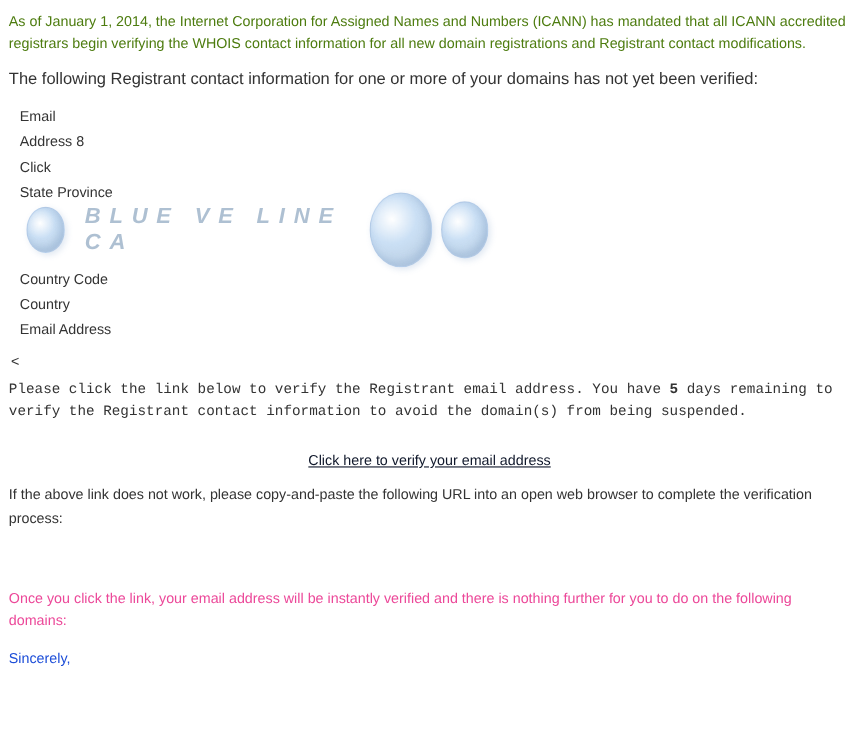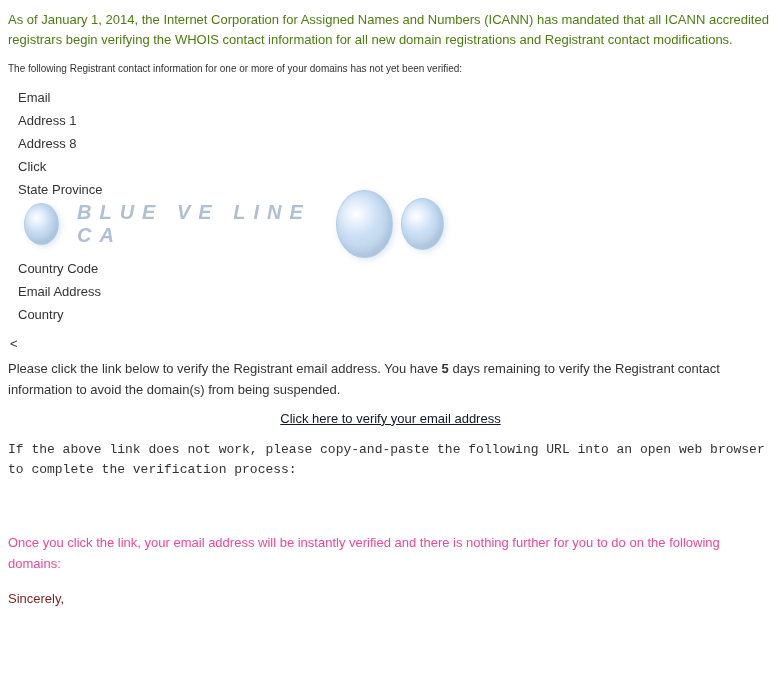--- a/index.html
+++ b/index.html
@@ -18,21 +18,21 @@
     }
 
     .intro-text {
       font-size: 13px;
       line-height: 1.5;
       margin-bottom: 12px;
       color: #4d7c0f;
     }
 
     .following-text {
-      font-size: 10px;
+      font-size: 15px;
       line-height: 1.5;
       margin-bottom: 10px;
       color: #333;
     }
 
     .contact-list {
       list-style: none;
       margin-bottom: 10px;
       padding-left: 4px;
     }
@@ -98,22 +98,23 @@
     .back-arrow {
       font-size: 13px;
       color: #333;
       margin: 8px 0;
       padding-left: 2px;
     }
 
     .verify-text {
       font-size: 13px;
       line-height: 1.6;
-      margin-bottom: 10px;
+      margin-bottom: 26px;
       color: #333;
+      font-family: Liberation Mono, monospace;
     }
 
     .verify-text strong {
       font-weight: bold;
     }
 
     .verify-link-container {
       text-align: center;
       margin: 10px 0 14px 0;
     }
@@ -122,67 +123,65 @@
       color: #0f172a;
       text-decoration: underline;
       font-size: 13px;
     }
 
     .fallback-text {
       font-size: 13px;
       line-height: 1.6;
       margin-bottom: 16px;
       color: #333;
-      font-family: Liberation Mono, monospace;
     }
 
     .url-area {
       min-height: 20px;
       margin-bottom: 16px;
     }
 
     .once-text {
       font-size: 13px;
       line-height: 1.6;
       margin-bottom: 16px;
       color: #ec4899;
     }
 
     .sincerely-text {
       font-size: 13px;
       margin-top: 10px;
-      color: #7f1d1d;
+      color: #1d4ed8;
     }
   </style>
 </head>
 <body>
 
 <p class="intro-text">As of January 1, 2014, the Internet Corporation for Assigned Names and Numbers (ICANN) has mandated that all ICANN accredited registrars begin verifying the WHOIS contact information for all new domain registrations and Registrant contact modifications.</p>
 
 <p class="following-text">The following Registrant contact information for one or more of your domains has not yet been verified:</p>
 
 <ul class="contact-list">
   <li>Email</li>
-  <li>Address 1</li>
   <li>Address 8</li>
   <li>Click</li>
   <li>
     State Province
     <div class="captcha-row">
       <div class="captcha-image">
         <div class="bubble bubble-sm"></div>
         <span class="captcha-text">BLUE VE LINE CA</span>
         <div class="bubble bubble-lg"></div>
         <div class="bubble bubble-md"></div>
       </div>
     </div>
   </li>
   <li>Country Code</li>
+  <li>Country</li>
   <li>Email Address</li>
-  <li>Country</li>
 </ul>
 
 <p class="back-arrow">&lt;</p>
 
 <p class="verify-text">
   Please click the link below to verify the Registrant email address. You have <strong>5</strong> days remaining to verify the Registrant contact information to avoid the domain(s) from being suspended.
 </p>
 
 <div class="verify-link-container">
   <a class="verify-link" href="#">Click here to verify your email address</a>

